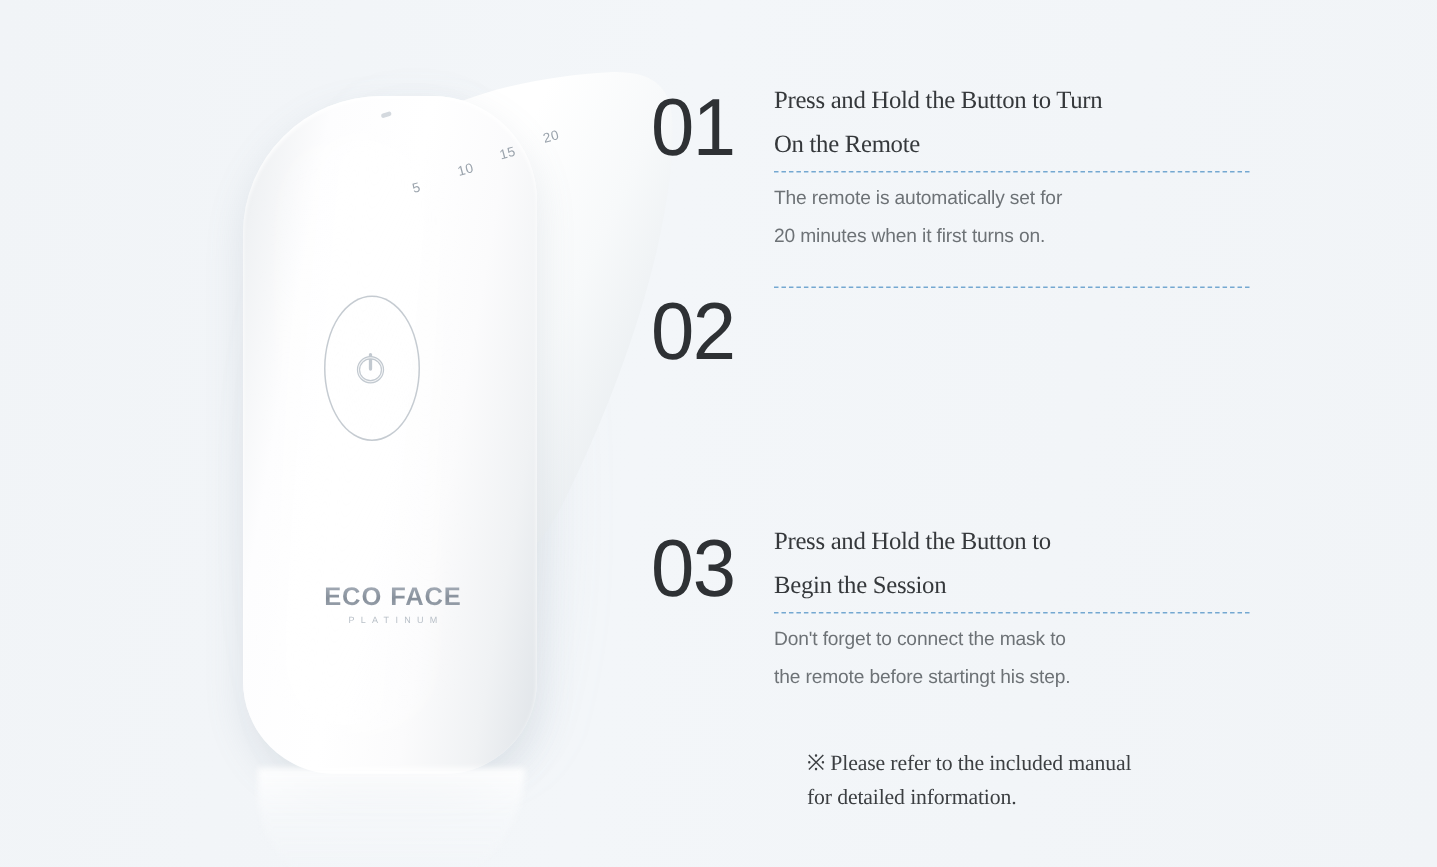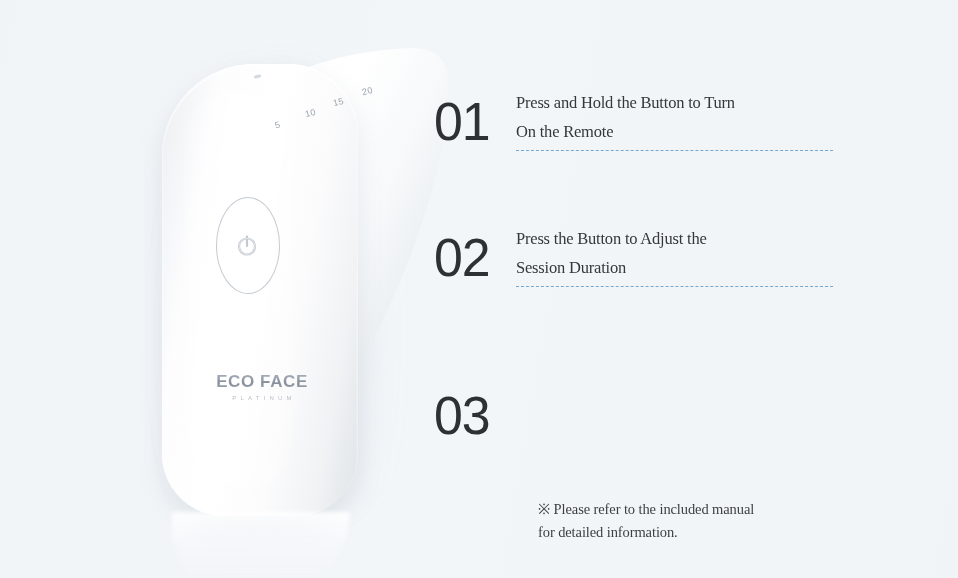--- a/index.html
+++ b/index.html
@@ -158,20 +158,21 @@
   }
   .brand-main {
     font-family: "Liberation Sans", sans-serif;
     font-size: 17px;
     font-weight: 700;
     letter-spacing: 0.6px;
     color: #9099a3;
     background: linear-gradient(180deg, #aeb6c0 0%, #868f9a 55%, #a4acb6 100%);
     -webkit-background-clip: text;
     background-clip: text;
+    margin-top: 16px;
     -webkit-text-fill-color: transparent;
   }
   .brand-sub {
     margin-top: 3px;
     font-family: "Liberation Sans", sans-serif;
     font-size: 6px;
     letter-spacing: 4.2px;
     color: #b9c0c8;
     text-indent: 4px;
   }
@@ -196,21 +197,20 @@
     width: 524px;
     height: 578px;
   }
 
   .step {
     position: absolute;
     left: 0;
     width: 410px;
     display: flex;
     align-items: flex-start;
-    margin-top: 36px;
   }
   .step-1 { top: 52px; }
   .step-2 { top: 188px; }
   .step-3 { top: 346px; }
 
   .step-number {
     flex: 0 0 auto;
     width: 82px;
     font-family: "Liberation Sans", sans-serif;
     font-size: 54px;
@@ -306,33 +306,40 @@
   </div>
 
   <div id="steps">
 
     <div class="step step-1">
       <div class="step-number">01</div>
       <div class="step-text">
         <div class="step-title">Press and Hold the Button to Turn
 On the Remote</div>
         <div class="step-divider"></div>
+        <div class="step-body">The remote is automatically set for
+20 minutes when it first turns on.</div>
       </div>
     </div>
 
     <div class="step step-2">
       <div class="step-number">02</div>
       <div class="step-text">
-        <div class="step-title">Press the Button to Adjust the
-Session Duration</div>
         <div class="step-divider"></div>
       </div>
     </div>
 
     <div class="step step-3">
       <div class="step-number">03</div>
+      <div class="step-text">
+        <div class="step-title">Press and Hold the Button to
+Begin the Session</div>
+        <div class="step-divider"></div>
+        <div class="step-body">Don't forget to connect the mask to
+the remote before startingt his step.</div>
+      </div>
     </div>
   </div>
 
   <div id="footer-note">※ Please refer to the included manual
 for detailed information.</div>
 
 </div>
 
 </body></html>

